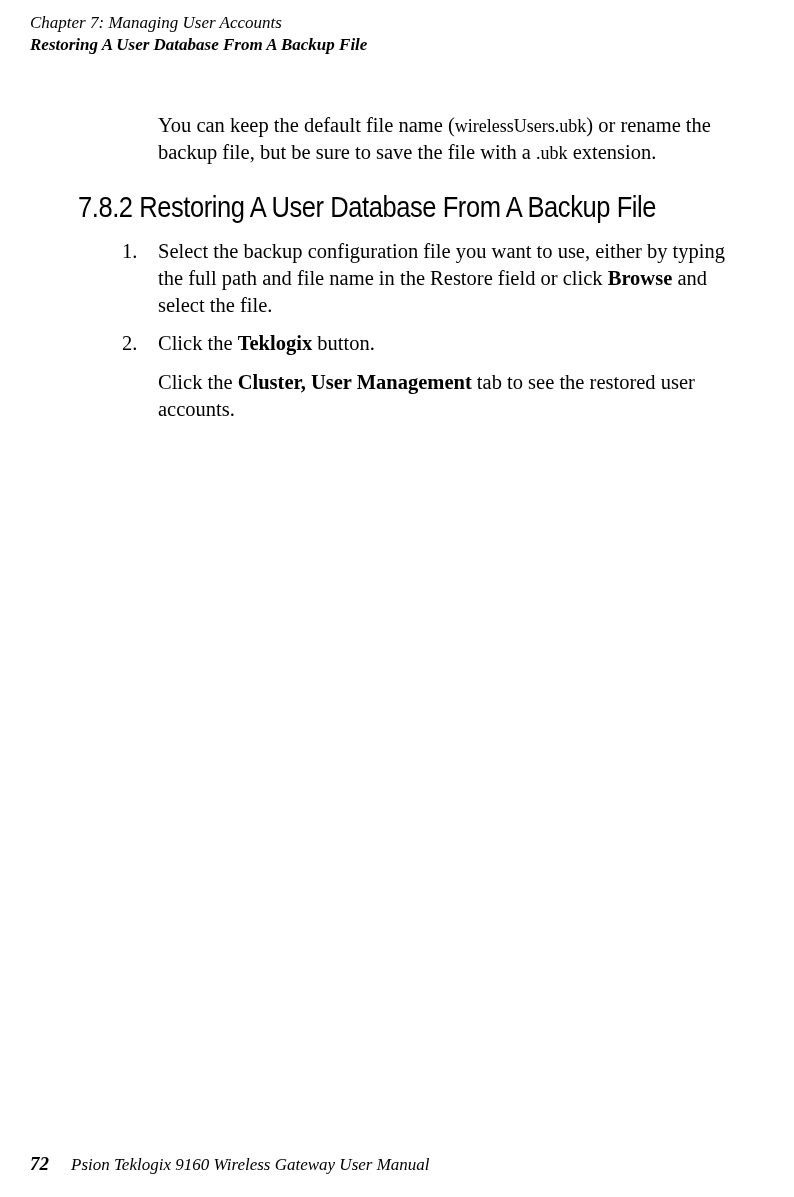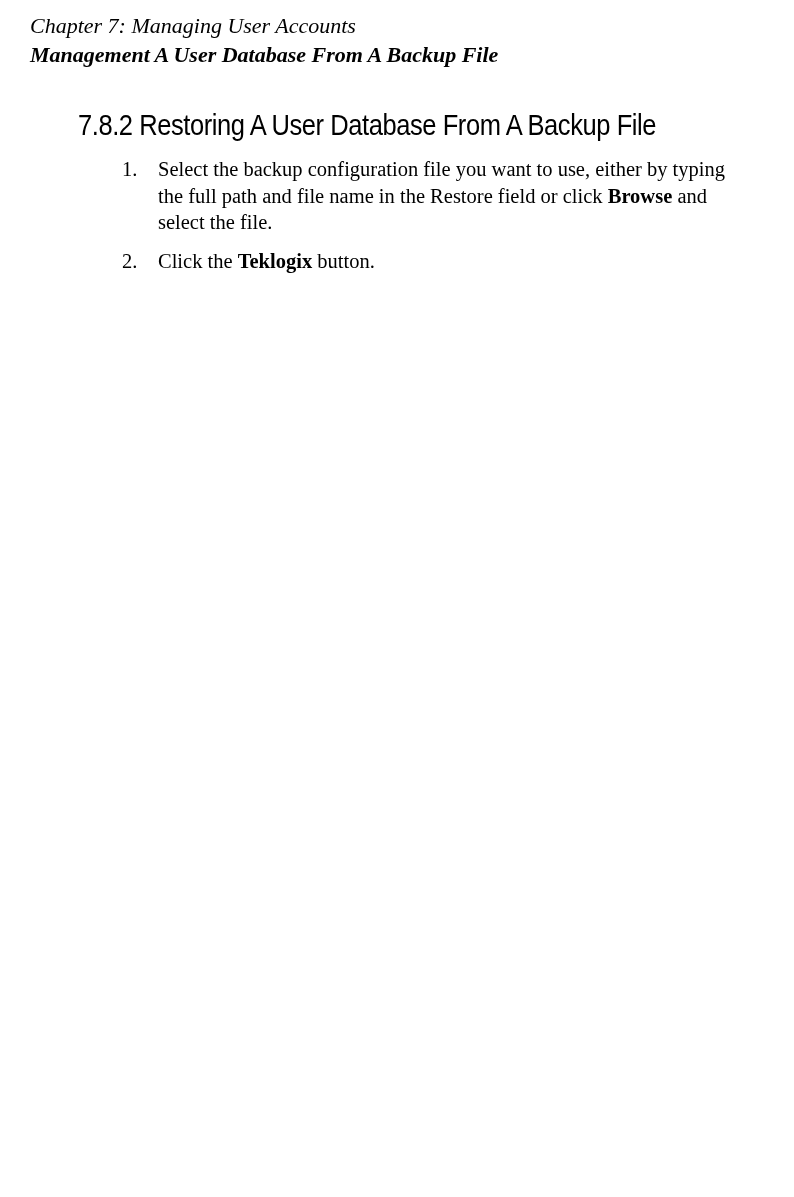--- a/index.html
+++ b/index.html
@@ -16,23 +16,23 @@
       color: #000;
     }
     .page {
       width: 100%;
       height: 100%;
       padding: 12px 50px 0 30px;
       position: relative;
     }
     .header {
       font-style: italic;
-      font-size: 22px;
+      font-size: 17px;
       line-height: 1.3;
-      margin-bottom: 40px;
+      margin-bottom: 56px;
     }
     .header-chapter {
       font-weight: normal;
     }
     .header-section {
       font-weight: bold;
     }
     .content {
       padding-left: 128px;
     }
@@ -93,36 +93,45 @@
       font-weight: normal;
     }
     .b { font-weight: bold; }
   </style>
 </head>
 <body>
 
 <div class="page">
   <div class="header">
     <div class="header-chapter">Chapter 7:  Managing User Accounts</div>
-    <div class="header-section">Management A User Database From A Backup File</div>
+    <div class="header-section">Restoring A User Database From A Backup File</div>
   </div>
 
   <div class="content">
 
+    <p class="body-text">
+      <span>You can keep the default file name (</span><span class="small-text">wirelessUsers.ubk</span><span>) or rename the backup file, but be sure to save the file with a </span><span class="small-text">.ubk</span><span> extension.</span>
+    </p>
 
     <h2 class="section-heading">7.8.2  Restoring A User Database From A Backup File</h2>
 
 
     <div class="list-item">
       <span class="list-marker">1.</span>
       <span>Select the backup configuration file you want to use, either by typing the full path and file name in the Restore field or click </span><span class="b">Browse</span><span> and select the file.</span>
     </div>
 
 
     <div class="list-item">
       <span class="list-marker">2.</span>
       <span>Click the </span><span class="b">Teklogix</span><span> button.</span>
     </div>
 
 
+    <p class="sub-para">
+      <span>Click the </span><span class="b">Cluster, User Management</span><span> tab to see the restored user accounts.</span>
+    </p>
   </div>
 
+  <div class="footer">
+    <span class="page-number">72</span><span class="footer-text">Psion Teklogix 9160 Wireless Gateway User Manual</span>
+  </div>
 </div>
 
 </body></html>

